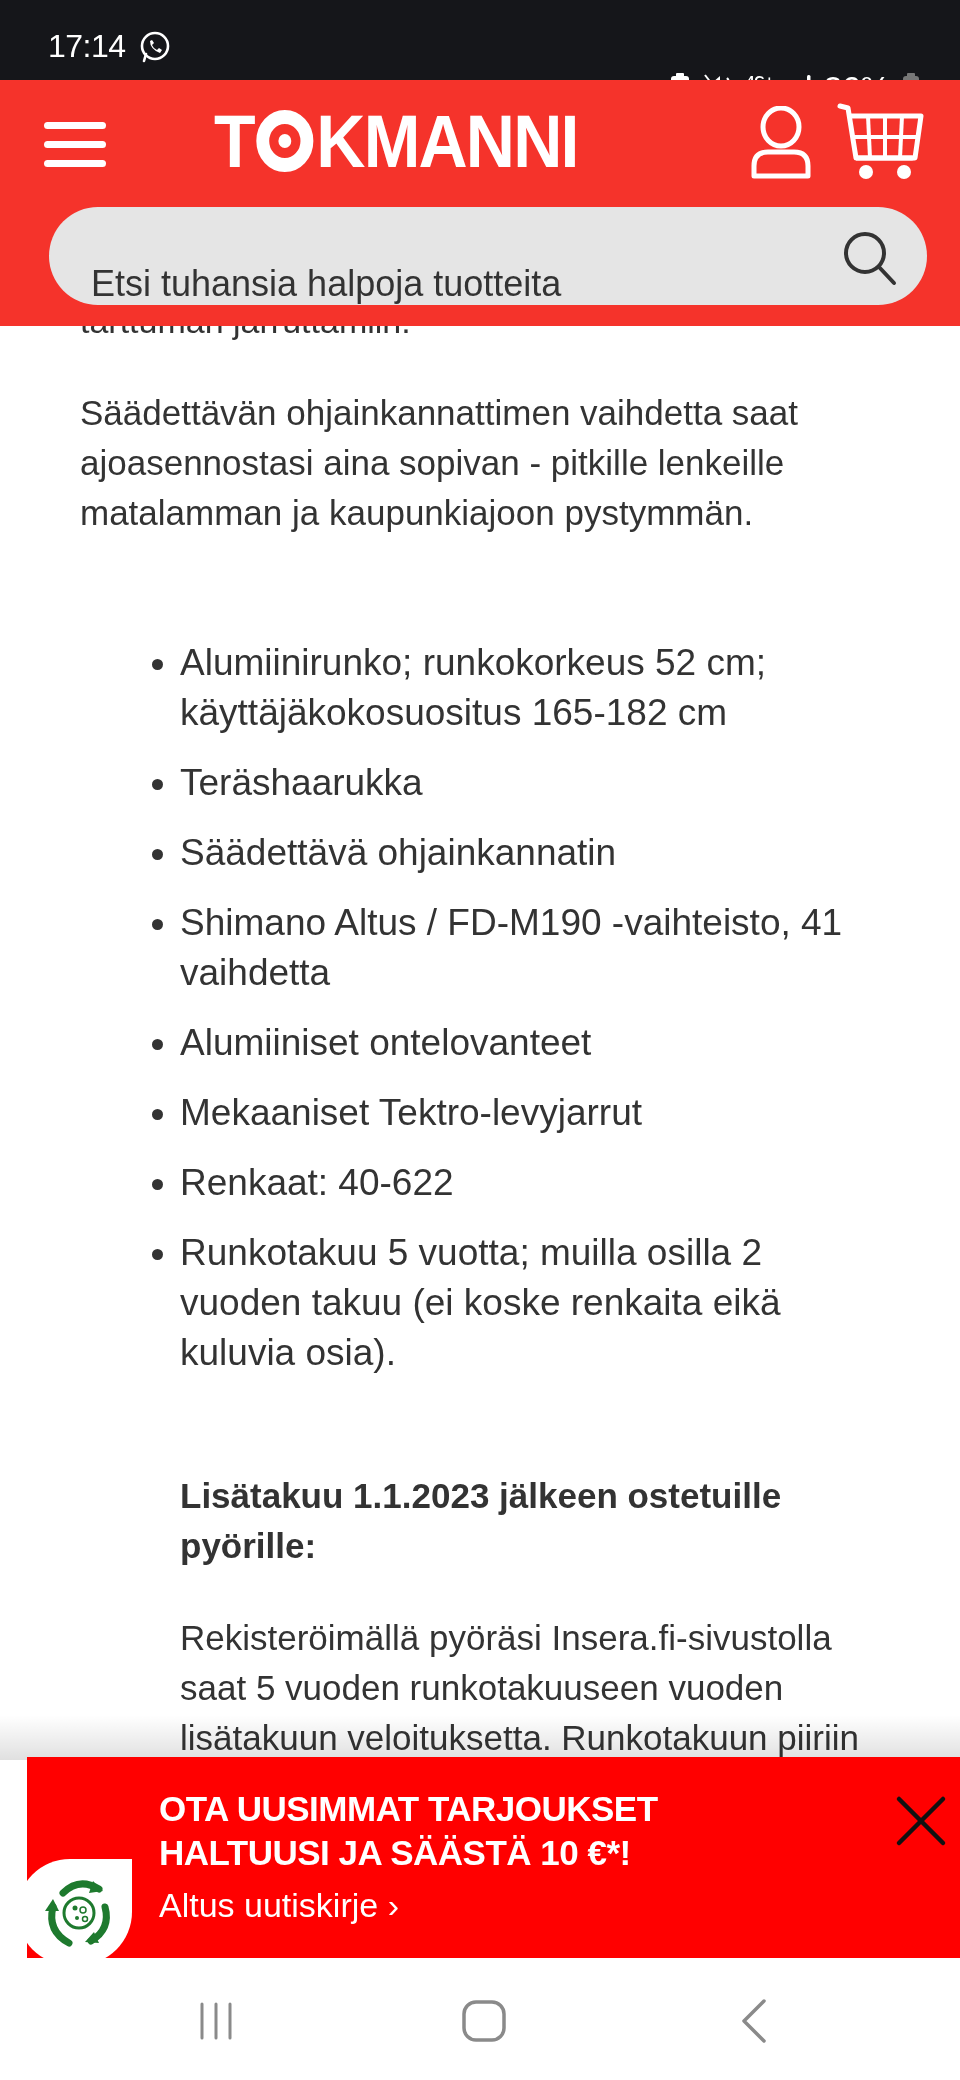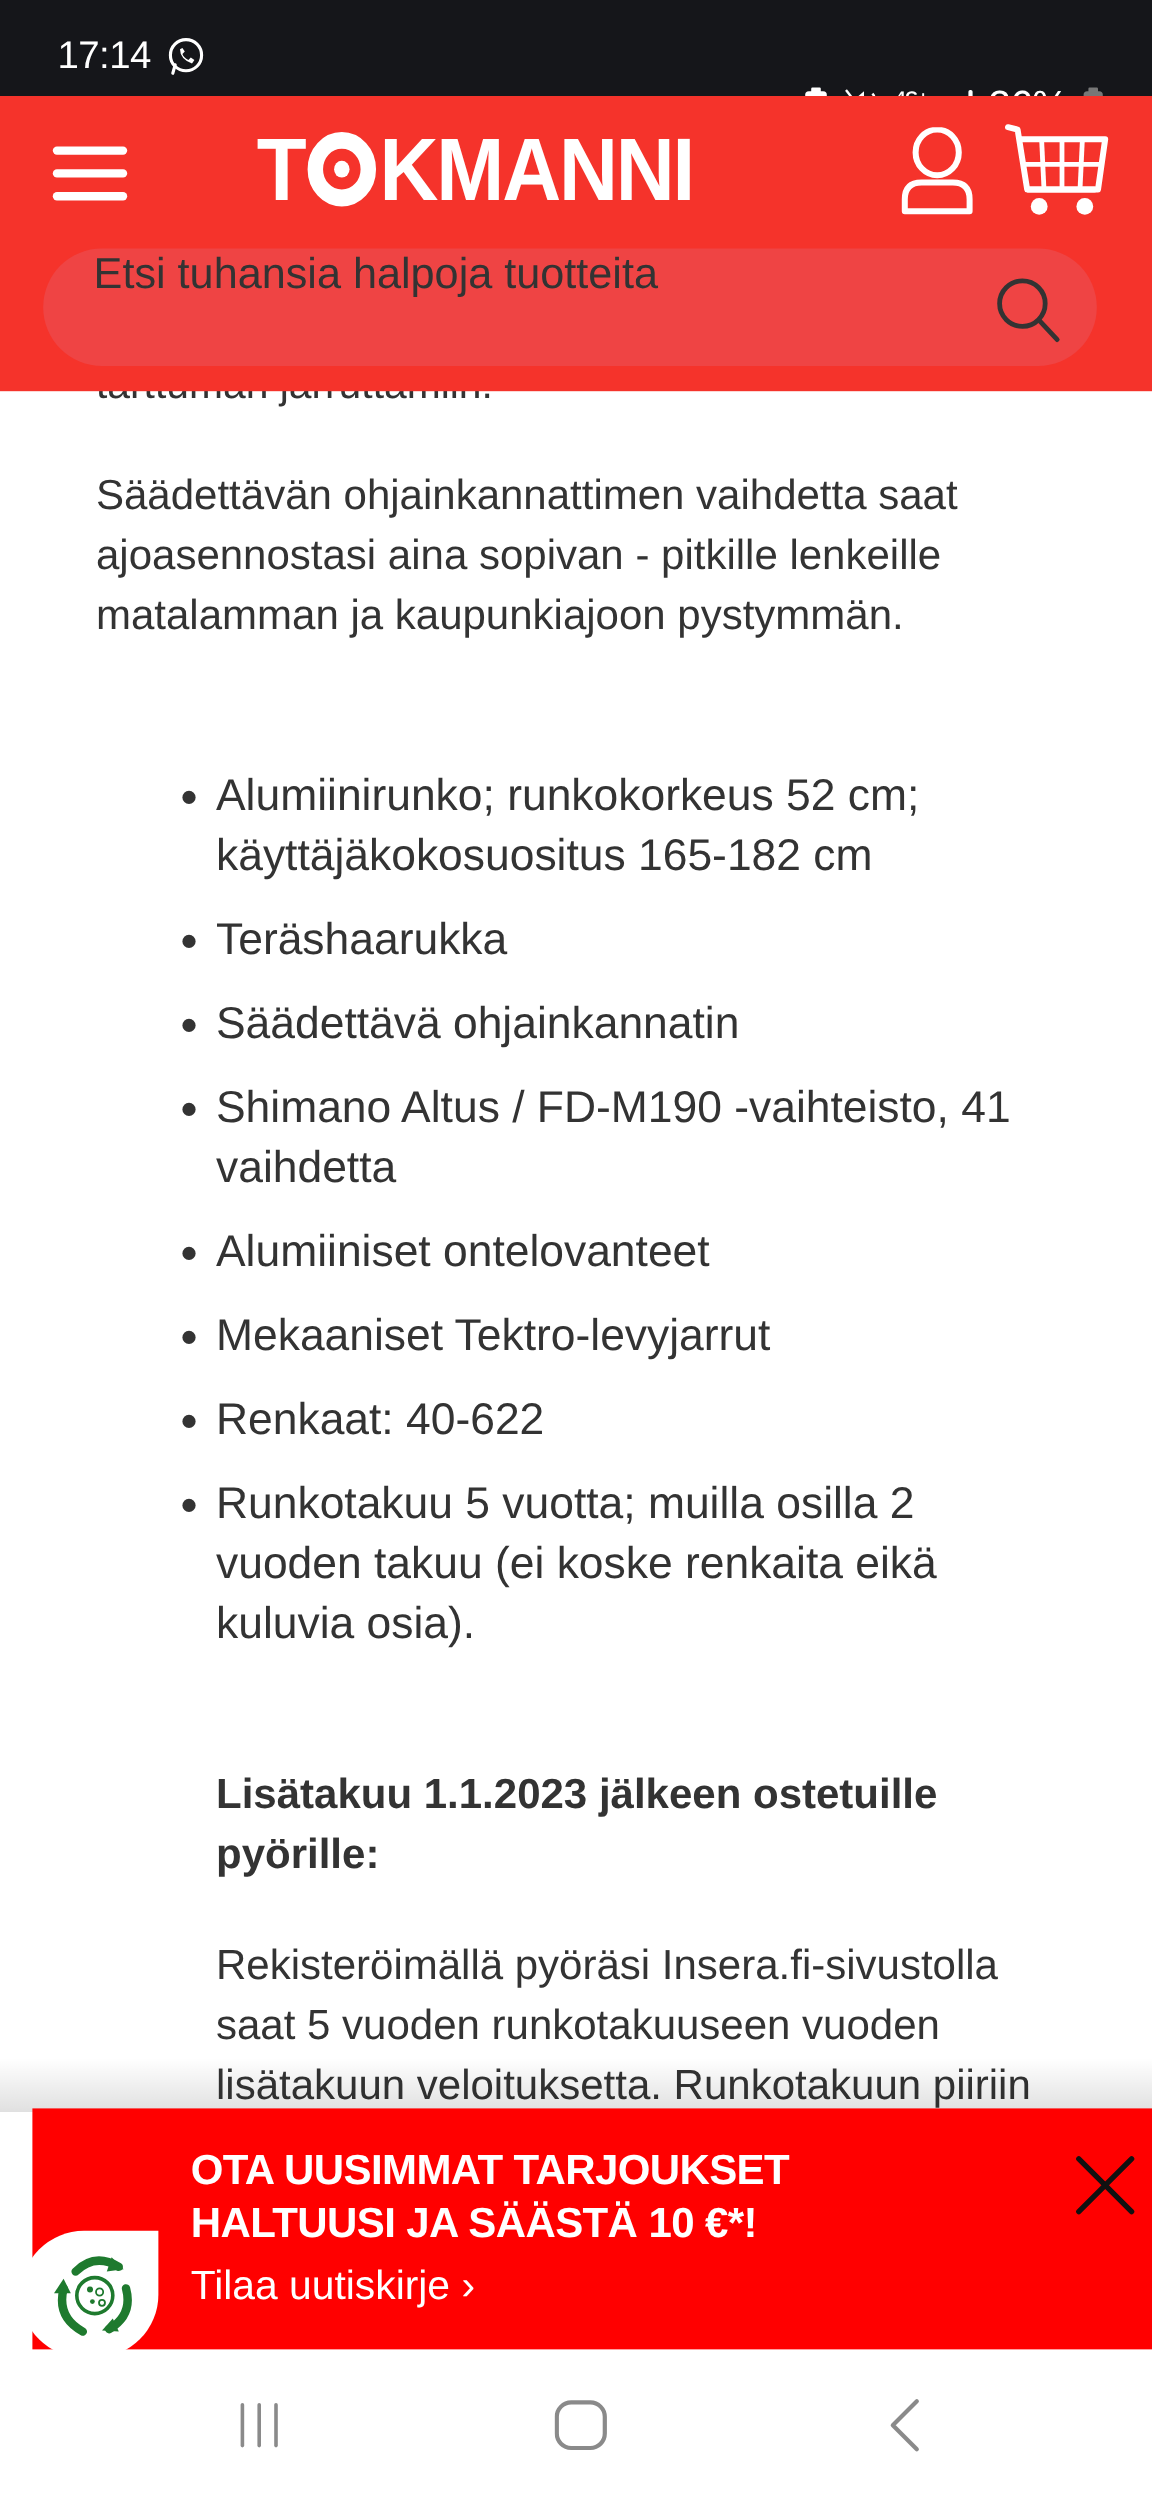--- a/index.html
+++ b/index.html
@@ -19,21 +19,21 @@
   .header { position: absolute; left: 0; top: 80px; width: 960px; height: 246px; background: #f5332b; z-index: 5; }
   .hamburger { position: absolute; left: 44px; top: 34px; width: 62px; height: 54px; cursor: pointer; }
   .hamburger span { position: absolute; left: 0; width: 62px; height: 7px; background: #fff; border-radius: 4px; }
   .logo { position: absolute; left: 214px; top: 26px; height: 70px; display: flex; align-items: center; color: #fff;
           font-family: "Liberation Sans", sans-serif; font-weight: bold; font-size: 74px; letter-spacing: -2px; transform: scaleX(0.92); transform-origin: left center; }
   .logo .o-ring { display: inline-block; width: 62px; height: 62px; border-radius: 50%; border: 14px solid #fff; position: relative; margin: 0 3px; }
   .logo .o-ring::after { content: ""; position: absolute; left: 50%; top: 50%; width: 14px; height: 14px; margin: -7px 0 0 -7px; background: #fff; border-radius: 50%; }
   .user-btn { position: absolute; left: 748px; top: 26px; width: 66px; height: 74px; cursor: pointer; }
   .cart-btn { position: absolute; left: 836px; top: 22px; width: 90px; height: 80px; cursor: pointer; }
 
-  .search-bar { position: absolute; left: 36px; top: 127px; width: 878px; height: 98px; background: #ef4444; border-radius: 49px; display: flex; align-items: flex-start; }
+  .search-bar { position: absolute; left: 49px; top: 127px; width: 878px; height: 98px; background: #e5e5e5; border-radius: 49px; display: flex; align-items: flex-end; }
   .search-input { border: none; outline: none; background: transparent; font-family: "Liberation Sans", sans-serif; font-size: 36px; color: #333; margin-left: 42px; width: 700px; }
   .search-input::placeholder { color: #333333; }
   .search-icon { position: absolute; right: 26px; top: 20px; width: 62px; height: 62px; cursor: pointer; }
 
   
   .content { position: absolute; left: 0; top: 0; width: 960px; height: 1958px; overflow: hidden; }
   .cut-line { position: absolute; left: 80px; top: 296px; font-size: 34px; line-height: 50px; color: #333; }
   .para { position: absolute; left: 80px; top: 388px; width: 780px; font-size: 35px; line-height: 50px; color: #333; }
   .bullets { position: absolute; left: 180px; top: 638px; width: 680px; list-style: none; }
   .bullets li { position: relative; font-size: 37px; line-height: 50px; margin-bottom: 20px; }
@@ -165,21 +165,21 @@
       <path d="M64 34 q6 22 -14 34" fill="none" stroke="#1e7a2e" stroke-width="7" stroke-linecap="round"></path>
       <path d="M58 70 l-14 -1 9 -10 z" fill="#1e7a2e"></path>
       <path d="M28 70 q-22 -12 -16 -36" fill="none" stroke="#1e7a2e" stroke-width="7" stroke-linecap="round"></path>
       <path d="M4 38 l8 -12 6 12 z" fill="#1e7a2e"></path>
     </svg>
   </div>
   <div class="promo-title">
     <div>OTA UUSIMMAT TARJOUKSET</div>
     <div>HALTUUSI JA SÄÄSTÄ 10 €*!</div>
   </div>
-  <a class="promo-link">Tilaa uutiskirje ›</a>
+  <a class="promo-link">Altus uutiskirje ›</a>
   <svg class="promo-close" viewBox="0 0 56 56">
     <line x1="6" y1="6" x2="50" y2="50" stroke="#111" stroke-width="4.5" stroke-linecap="round"></line>
     <line x1="50" y1="6" x2="6" y2="50" stroke="#111" stroke-width="4.5" stroke-linecap="round"></line>
   </svg>
 </div>
 
 <div class="navbar">
   <svg class="nav-recents" viewBox="0 0 40 38">
     <line x1="6" y1="2" x2="6" y2="36" stroke="#8a8a8a" stroke-width="3" stroke-linecap="round"></line>
     <line x1="20" y1="2" x2="20" y2="36" stroke="#8a8a8a" stroke-width="3" stroke-linecap="round"></line>

